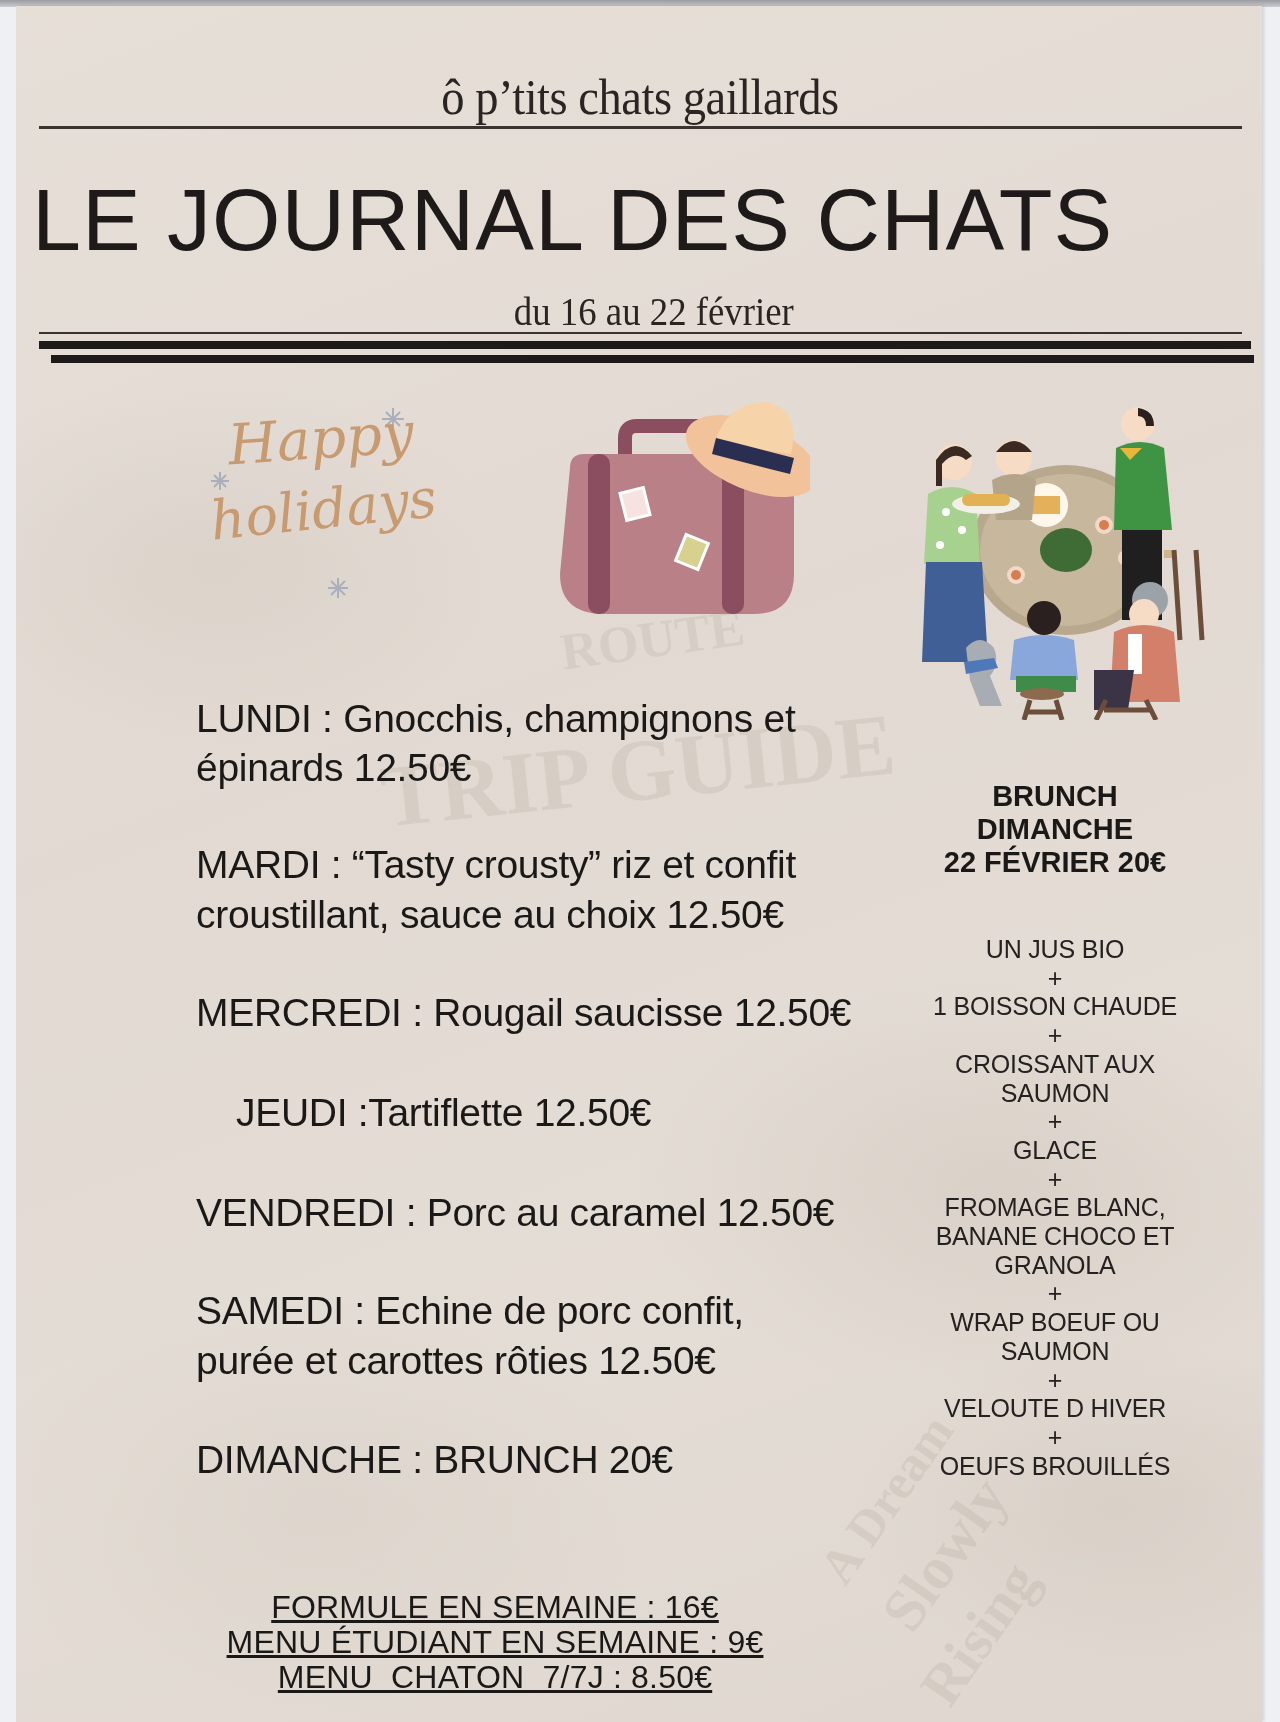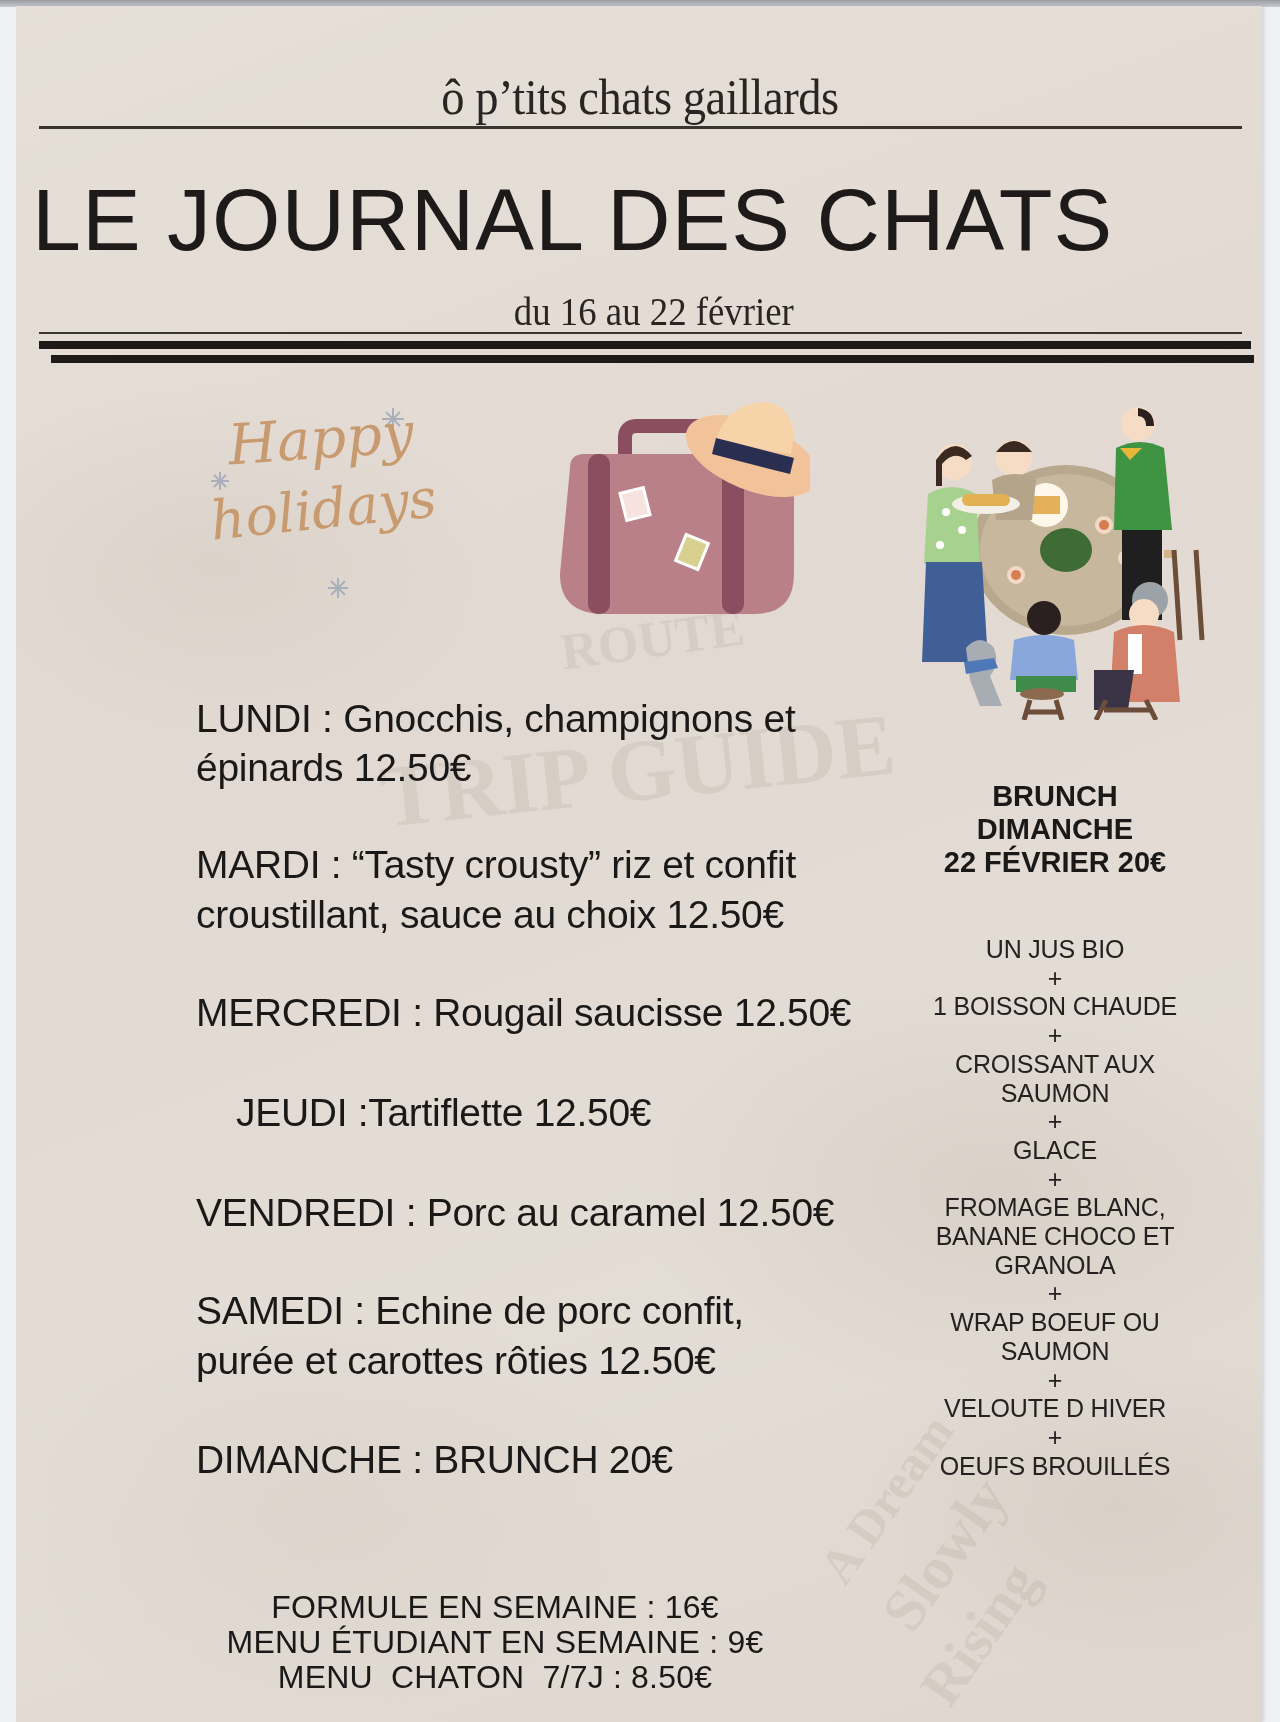--- a/index.html
+++ b/index.html
@@ -56,20 +56,21 @@
   .brunch-head {
     font-weight: bold; font-size: 29px; line-height: 33px; color: #1b1918;
   }
   .brunch-item {
     font-size: 25px; line-height: 28.7px; color: #242120; letter-spacing: -0.2px;
   }
   .footer {
     position: absolute; left: 150px; width: 690px; top: 1590px;
     text-align: center; font-size: 32px; line-height: 35px; color: #1b1918;
     letter-spacing: 0.2px;
+    text-decoration: underline;
   }
 </style>
 </head>
 <body>
 
 <div class="topbar"></div>
 
 <div class="paper"></div>
 
 <div class="wm" style="left:560px;top:610px;font-size:52px;transform:rotate(-8deg);">ROUTE</div>

